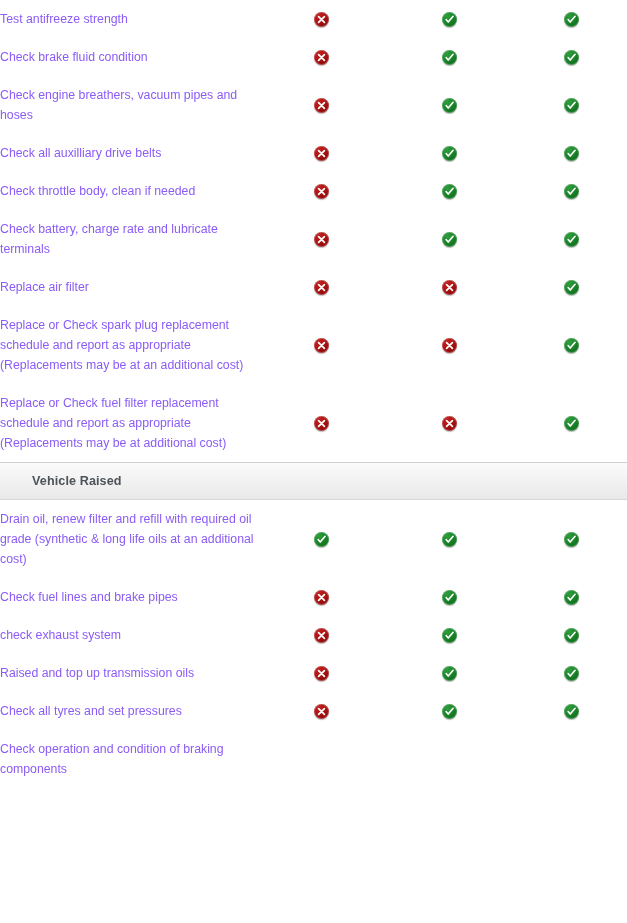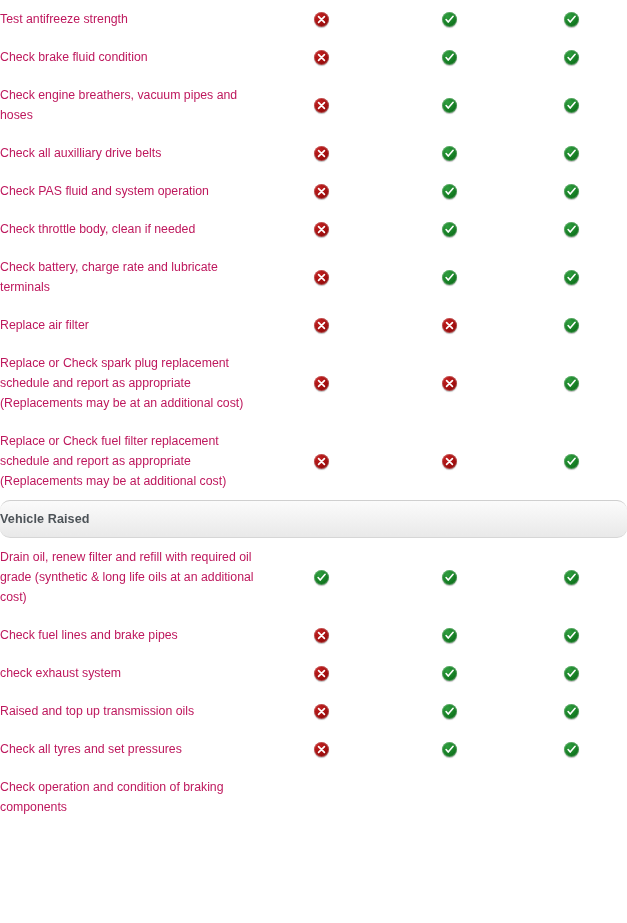--- a/index.html
+++ b/index.html
@@ -27,45 +27,44 @@
   tr.task-row > td {
     padding: 9px 0 9px 0;
     vertical-align: middle;
     border: 0;
   }
   td.task-cell {
     padding-right: 36px;
     padding-left: 2px;
     font-size: 12.3px;
     line-height: 20px;
-    color: #be185d;
+    color: #8b5cf6;
     text-align: left;
   }
   td.mark-cell {
     text-align: center;
   }
 
   
   tr.section-row > td {
     padding: 0;
   }
   .section-band {
     height: 38px;
     display: flex;
     align-items: center;
-    padding-left: 0;
+    padding-left: 32px;
     box-sizing: border-box;
     background: linear-gradient(to bottom, #fbfbfb 0%, #f3f3f3 45%, #e9e9e9 100%);
     border-top: 1px solid #cfcfcf;
     border-bottom: 1px solid #d6d6d6;
     font-size: 12.6px;
     font-weight: bold;
     color: #4d5358;
     letter-spacing: 0.1px;
-    border-radius: 10px;
   }
 
   
   .status-icon {
     display: inline-block;
     width: 15px;
     height: 15px;
     border-radius: 50%;
     position: relative;
     line-height: 15px;
@@ -143,32 +142,20 @@
               <path d="M4.6 4.6 L10.4 10.4 M10.4 4.6 L4.6 10.4" stroke="#ffffff" stroke-width="1.7" fill="none" stroke-linecap="round"></path>
             </svg></span></td>
         <td class="mark-cell"><span class="status-icon yes"><svg class="glyph" viewBox="0 0 15 15" width="15" height="15">
               <path d="M4.1 7.6 L6.2 10.1 L11.1 4.3" stroke="#ffffff" stroke-width="1.6" fill="none" stroke-linecap="round" stroke-linejoin="round"></path>
             </svg></span></td>
         <td class="mark-cell"><span class="status-icon yes"><svg class="glyph" viewBox="0 0 15 15" width="15" height="15">
               <path d="M4.1 7.6 L6.2 10.1 L11.1 4.3" stroke="#ffffff" stroke-width="1.6" fill="none" stroke-linecap="round" stroke-linejoin="round"></path>
             </svg></span></td>
       </tr>
       <tr class="task-row">
-        <td class="task-cell">Check PAS fluid and system operation</td>
-        <td class="mark-cell"><span class="status-icon no"><svg class="glyph" viewBox="0 0 15 15" width="15" height="15">
-              <path d="M4.6 4.6 L10.4 10.4 M10.4 4.6 L4.6 10.4" stroke="#ffffff" stroke-width="1.7" fill="none" stroke-linecap="round"></path>
-            </svg></span></td>
-        <td class="mark-cell"><span class="status-icon yes"><svg class="glyph" viewBox="0 0 15 15" width="15" height="15">
-              <path d="M4.1 7.6 L6.2 10.1 L11.1 4.3" stroke="#ffffff" stroke-width="1.6" fill="none" stroke-linecap="round" stroke-linejoin="round"></path>
-            </svg></span></td>
-        <td class="mark-cell"><span class="status-icon yes"><svg class="glyph" viewBox="0 0 15 15" width="15" height="15">
-              <path d="M4.1 7.6 L6.2 10.1 L11.1 4.3" stroke="#ffffff" stroke-width="1.6" fill="none" stroke-linecap="round" stroke-linejoin="round"></path>
-            </svg></span></td>
-      </tr>
-      <tr class="task-row">
         <td class="task-cell">Check throttle body, clean if needed</td>
         <td class="mark-cell"><span class="status-icon no"><svg class="glyph" viewBox="0 0 15 15" width="15" height="15">
               <path d="M4.6 4.6 L10.4 10.4 M10.4 4.6 L4.6 10.4" stroke="#ffffff" stroke-width="1.7" fill="none" stroke-linecap="round"></path>
             </svg></span></td>
         <td class="mark-cell"><span class="status-icon yes"><svg class="glyph" viewBox="0 0 15 15" width="15" height="15">
               <path d="M4.1 7.6 L6.2 10.1 L11.1 4.3" stroke="#ffffff" stroke-width="1.6" fill="none" stroke-linecap="round" stroke-linejoin="round"></path>
             </svg></span></td>
         <td class="mark-cell"><span class="status-icon yes"><svg class="glyph" viewBox="0 0 15 15" width="15" height="15">
               <path d="M4.1 7.6 L6.2 10.1 L11.1 4.3" stroke="#ffffff" stroke-width="1.6" fill="none" stroke-linecap="round" stroke-linejoin="round"></path>
             </svg></span></td>

